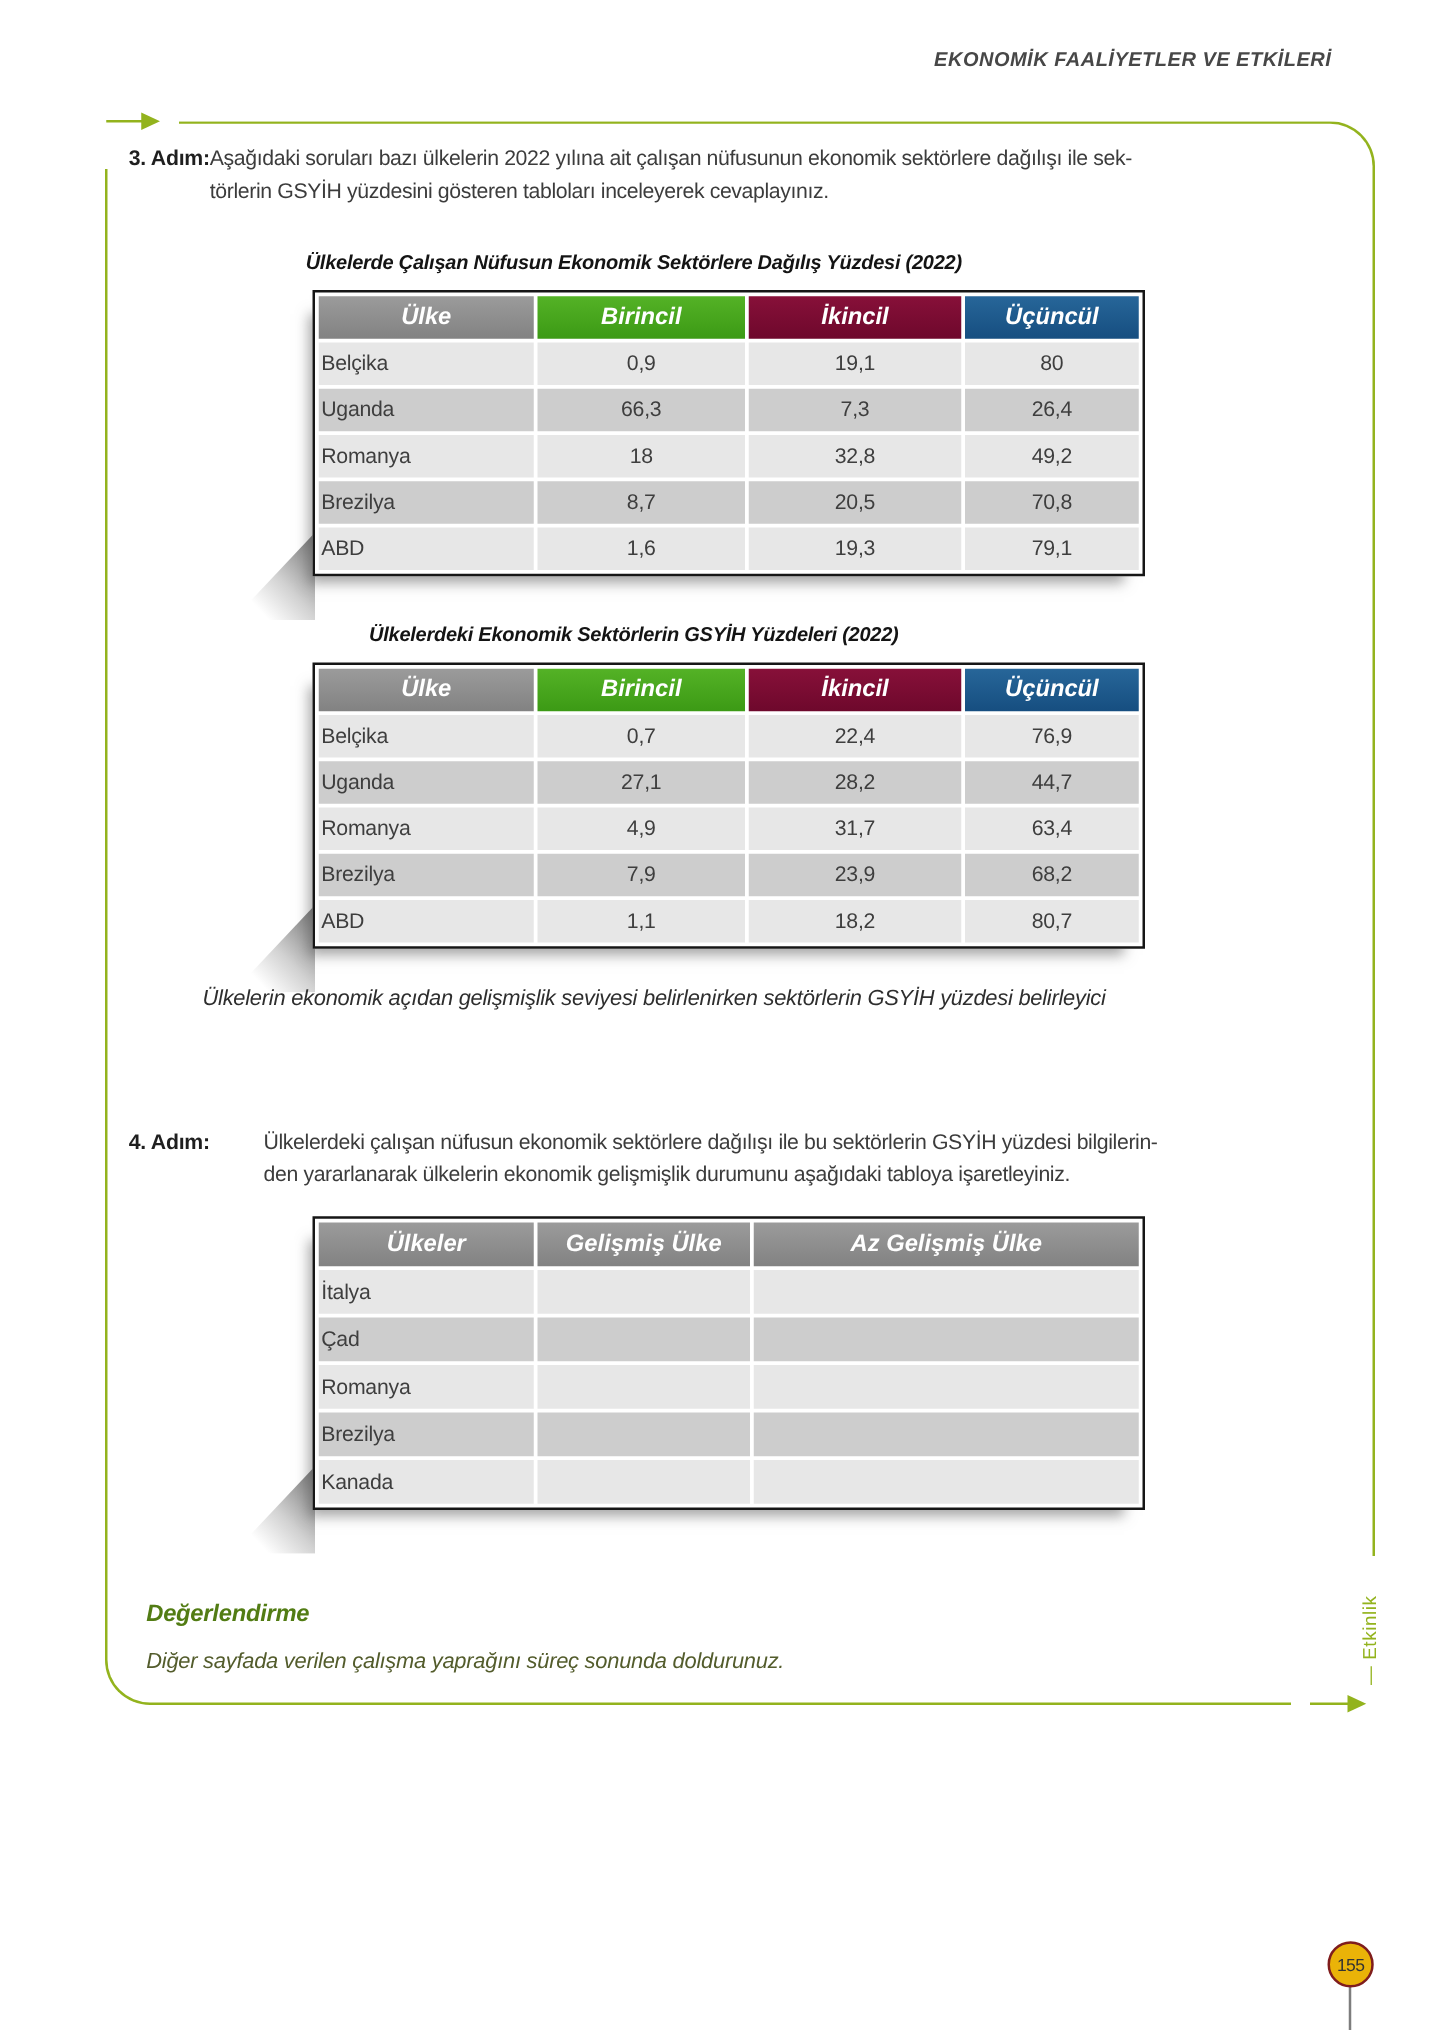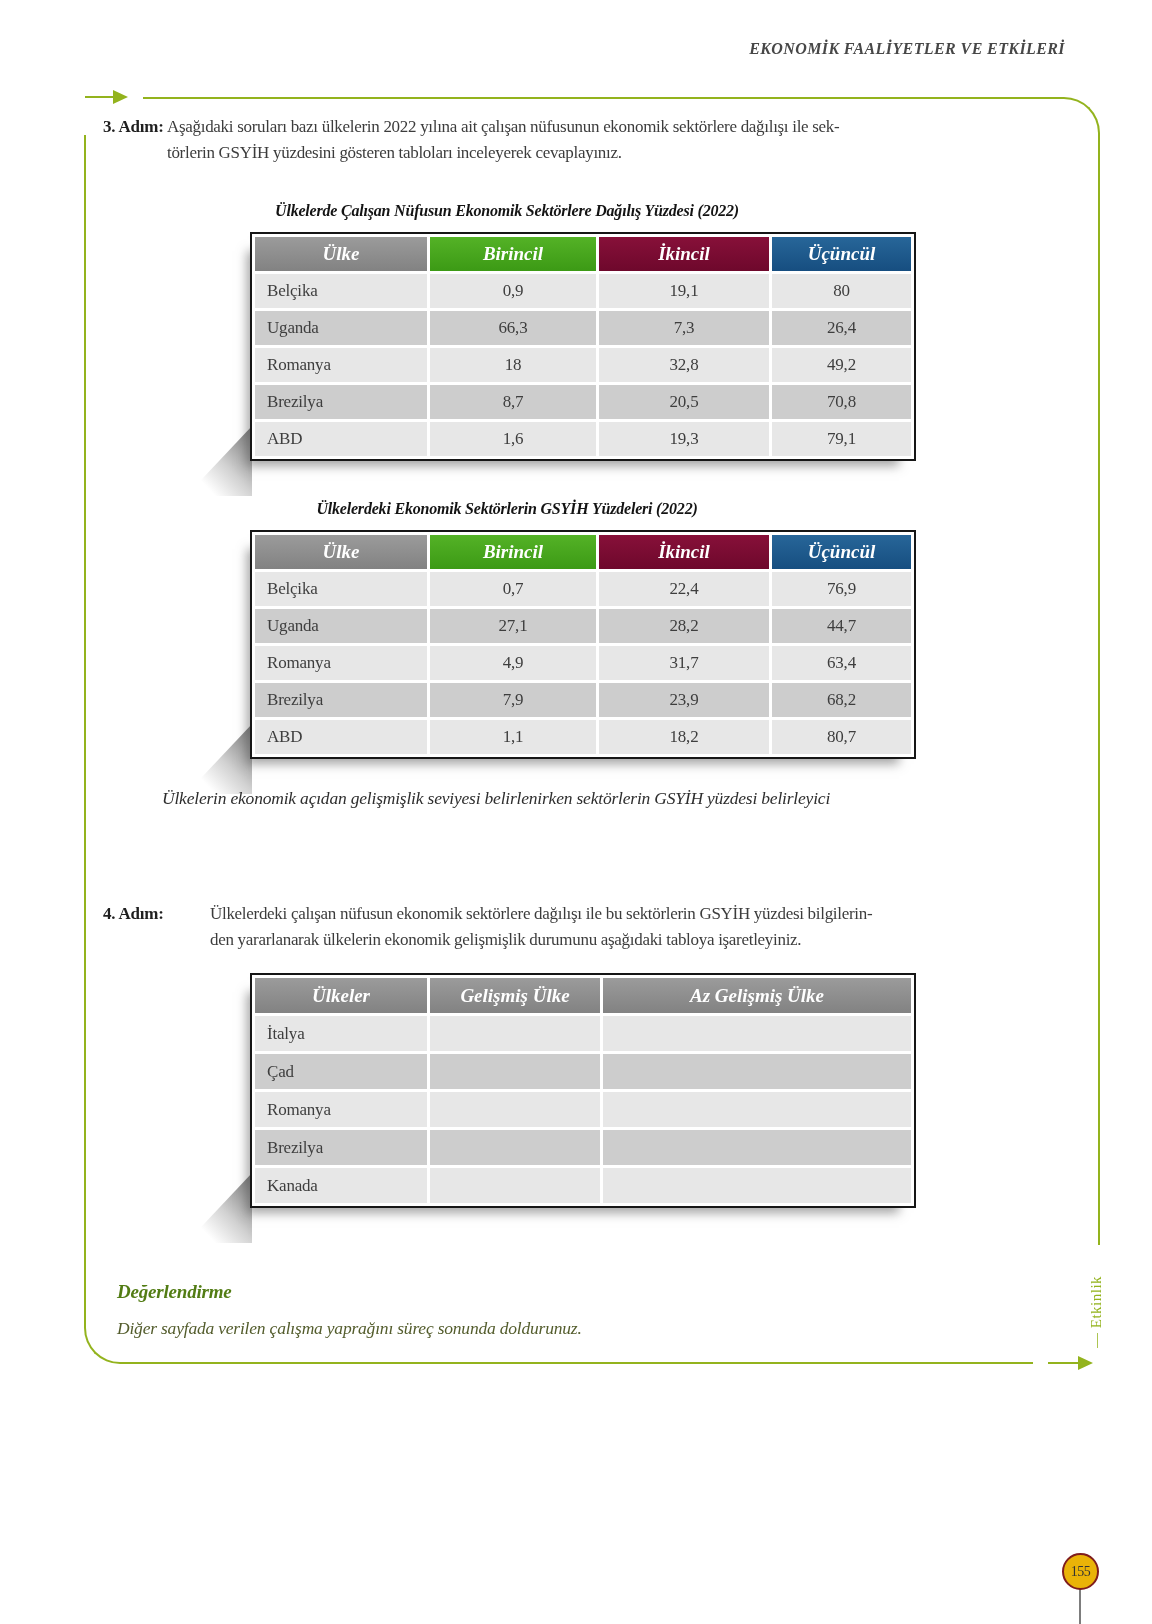--- a/index.html
+++ b/index.html
@@ -1,19 +1,19 @@
 <!DOCTYPE html>
 <html><head>
 <meta charset="utf-8">
 <style>
   * { margin:0; padding:0; box-sizing:border-box; }
   html,body { background:#ffffff; }
   .page {
     position:relative; width:1112px; height:1624px; background:#fff; overflow:hidden;
-    font-family:Liberation Serif, serif; color:#333;
+    font-family:Liberation Sans, sans-serif; color:#333;
   }
 
   
   .running-head {
     position:absolute; top:40px; left:0; width:1065px; text-align:right;
     font-size:16px; font-weight:bold; font-style:italic; color:#474747; letter-spacing:.4px;
   }
 
   
   .frame-top-right {
@@ -54,21 +54,21 @@
     border-collapse:separate; border-spacing:3px; background:#fff;
     border:2px solid #161616;
     box-shadow:-10px 12px 10px -7px rgba(90,90,90,.55);
   }
   .data-table th {
     height:34px; font-size:19px; font-weight:bold; font-style:italic; color:#fff;
     text-align:center; letter-spacing:0;
   }
   .data-table td { height:34px; font-size:17px; color:#3e3e3e; text-align:center; letter-spacing:-.2px; }
   .t3 th, .t3 td { height:35px; }
-  td.c-name { text-align:left; padding-left:12px; }
+  td.c-name { text-align:left; padding-left:2px; }
   .r-light td { background:#e7e7e7; }
   .r-dark  td { background:#cdcdcd; }
   .h-gray   { background:linear-gradient(180deg,#9b9b9b,#828282); }
   .h-green  { background:linear-gradient(180deg,#54b226,#3c9a15); }
   .h-maroon { background:linear-gradient(180deg,#871039,#6e082c); }
   .h-blue   { background:linear-gradient(180deg,#276699,#164e80); }
 
   
   .curl {
     position:absolute; left:186px; width:66px; height:70px;

